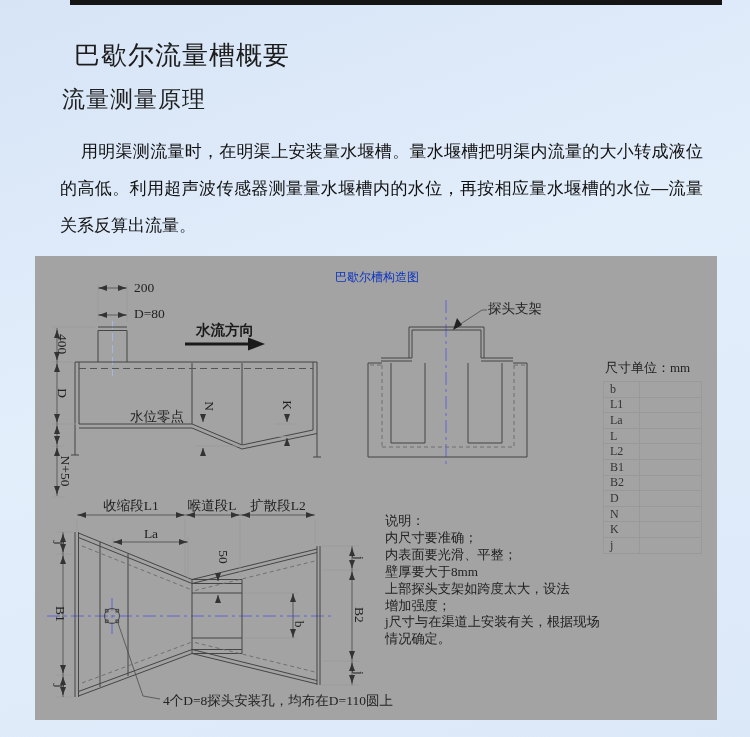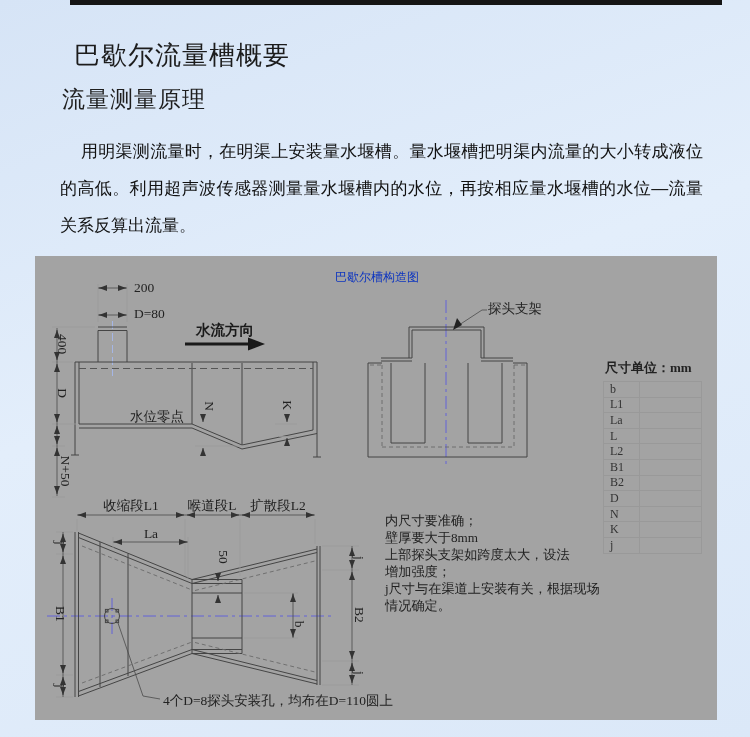--- a/index.html
+++ b/index.html
@@ -10,21 +10,21 @@
   }
   .topbar{position:absolute;left:70px;top:0;width:652px;height:5px;background:#151515;}
   .h1{position:absolute;left:62px;top:38px;font-size:26px;color:#1c1c1c;letter-spacing:1px;white-space:nowrap;margin-left:12px;}
   .h2{position:absolute;left:62px;top:84px;font-size:23px;color:#1e1e1e;letter-spacing:1px;white-space:nowrap;}
   .para{position:absolute;left:60px;top:133px;width:643px;font-size:17px;line-height:37px;
         color:#111;text-indent:21px;text-align:justify;}
   .panel{position:absolute;left:35px;top:256px;width:682px;height:464px;background:#a3a3a3;}
   .panel svg{position:absolute;left:0;top:0;}
   .panel-title{position:absolute;left:280px;top:13px;font-size:12px;color:#0d35c0;white-space:nowrap;margin-left:20px;}
   .tablewrap{position:absolute;left:568px;top:103px;font-family:"Liberation Serif","DejaVu Serif",serif;}
-  .tablehead{font-size:13px;font-weight:bold;color:#222;margin:0 0 4px 2px;white-space:nowrap;}
+  .tablehead{font-size:13px;font-weight:normal;color:#222;margin:0 0 4px 2px;white-space:nowrap;}
   table.dims{border-collapse:collapse;table-layout:fixed;width:92px;}
   table.dims td{border:1px solid #999;height:14.6px;padding:0;font-size:12px;color:#333;line-height:13px;}
   table.dims td.lab{width:29px;padding-left:6px;}
   table.dims td.val{width:61px;}
   .notes{position:absolute;left:350px;top:257px;font-family:"Liberation Serif","DejaVu Serif",serif;
          font-size:13.2px;line-height:16.9px;color:#222;white-space:nowrap;}
   
   .ln{stroke:#454545;stroke-width:1;fill:none;}
   .lnD{stroke:#555;stroke-width:1;fill:none;stroke-dasharray:7 4;}
   .hid{stroke:#6a6a6a;stroke-width:.9;fill:none;stroke-dasharray:4 3;}
@@ -212,21 +212,23 @@
           </tr>
         <tr>
             <td class="lab">j</td>
             <td class="val"></td>
           </tr>
       </tbody>
     </table>
   </div>
 
   <div class="notes">
+    <div>说明：</div>
     <div>内尺寸要准确；</div>
+    <div>内表面要光滑、平整；</div>
     <div>壁厚要大于8mm</div>
     <div>上部探头支架如跨度太大，设法</div>
     <div>增加强度；</div>
     <div>j尺寸与在渠道上安装有关，根据现场</div>
     <div>情况确定。</div>
   </div>
 
 </div>
 
 </body></html>

